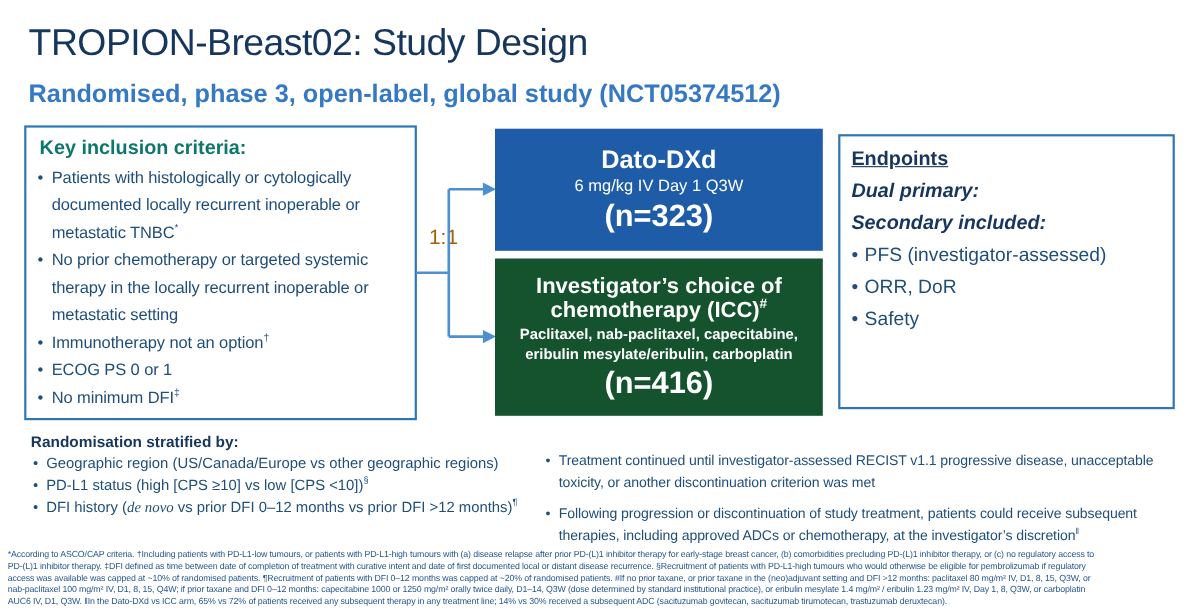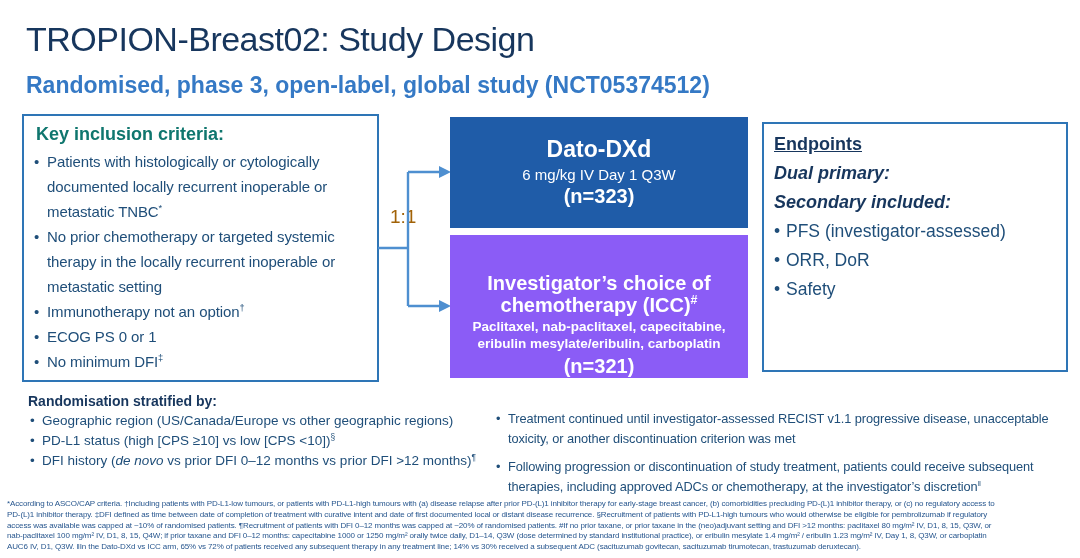--- a/index.html
+++ b/index.html
@@ -22,43 +22,43 @@
   ul.blist li { position:relative; padding-left:13px; }
   ul.blist li::before { content:"•"; position:absolute; left:0; top:0; }
   sup { font-size:62%; vertical-align:super; line-height:0; }
   
   #ratio { position:absolute; left:390px; top:206px; font-size:19px; color:#a16207;text-align:right; }
   #connector { position:absolute; left:378px; top:160px; }
   
   .arm { position:absolute; left:450px; width:298px; color:#fff; text-align:center;
          display:flex; flex-direction:column; justify-content:center; }
   #dato-box { top:117px; height:111px; background:#1F5CA8; }
-  #icc-box  { top:235px; height:143px; background:#8b5cf6;justify-content:flex-end; }
+  #icc-box  { top:235px; height:143px; background:#14532d; }
   .arm-title { font-size:23px; font-weight:bold; line-height:1.1; }
   #icc-box .arm-title { font-size:20px; padding:0 18px; }
   .arm-dose { font-size:15px; margin-top:3px; }
   #icc-box .arm-dose { font-size:13.5px; line-height:1.3; padding:0 6px; margin-top:2px;font-weight:bold; }
-  .arm-n { font-size:20px; font-weight:bold; margin-top:2px; }
+  .arm-n { font-size:28px; font-weight:bold; margin-top:2px; }
   
   #endpoints-box { left:762px; top:122px; width:306px; height:250px; padding:6px 10px; }
   #endpoints-box .ep-heading { font-size:18px; font-weight:bold; color:#17365D;
         text-decoration:underline; line-height:29px; }
   #endpoints-box .ep-sub { font-size:18px; font-weight:bold; color:#17365D; line-height:29px;font-style:italic; }
   ul.eplist { list-style:none; font-size:17.5px; line-height:29px; }
   ul.eplist.wide li { position:relative; padding-left:27px; }
   ul.eplist.wide li::before { content:"•"; position:absolute; left:3px; }
   ul.eplist.tight li { position:relative; padding-left:12px; }
   ul.eplist.tight li::before { content:"•"; position:absolute; left:0; }
   
   #strat { position:absolute; left:28px; top:391px; width:470px; }
   #strat .shead { font-size:14px; font-weight:bold; color:#17365D; line-height:20px; }
   ul.slist { list-style:none; font-size:13.5px; line-height:20px; }
   ul.slist li { position:relative; padding-left:14px; }
   ul.slist li::before { content:"•"; position:absolute; left:2px; }
-  .ital { font-style:italic; }
+  .ital { font-style:italic;font-family:Liberation Serif, serif; }
   
   #notes { position:absolute; left:494px; top:409px; width:582px; }
   ul.nlist { list-style:none; font-size:12.8px; letter-spacing:-0.1px; line-height:20px; }
   ul.nlist li { position:relative; padding-left:14px; margin-bottom:8px; }
   ul.nlist li::before { content:"•"; position:absolute; left:2px; }
   
   #footnotes { position:absolute; left:7px; top:499px; width:1070px; color:#27568E;
                font-size:8px; line-height:10.8px; letter-spacing:-0.12px; white-space:nowrap; }
 </style>
 </head>
@@ -89,21 +89,21 @@
 
   <div class="arm" id="dato-box">
     <div class="arm-title">Dato-DXd</div>
     <div class="arm-dose">6 mg/kg IV Day 1 Q3W</div>
     <div class="arm-n">(n=323)</div>
   </div>
 
   <div class="arm" id="icc-box">
     <div class="arm-title"><span>Investigator’s choice of chemotherapy (ICC)</span><sup>#</sup></div>
     <div class="arm-dose">Paclitaxel, nab-paclitaxel, capecitabine, eribulin mesylate/eribulin, carboplatin</div>
-    <div class="arm-n">(n=321)</div>
+    <div class="arm-n">(n=416)</div>
   </div>
 
   <div class="box" id="endpoints-box">
     <div class="ep-heading">Endpoints</div>
     <div class="ep-sub">Dual primary:</div>
     <div class="ep-sub">Secondary included:</div>
     <ul class="eplist tight">
       <li>PFS (investigator-assessed)</li>
       <li>ORR, DoR</li>
       <li>Safety</li>

